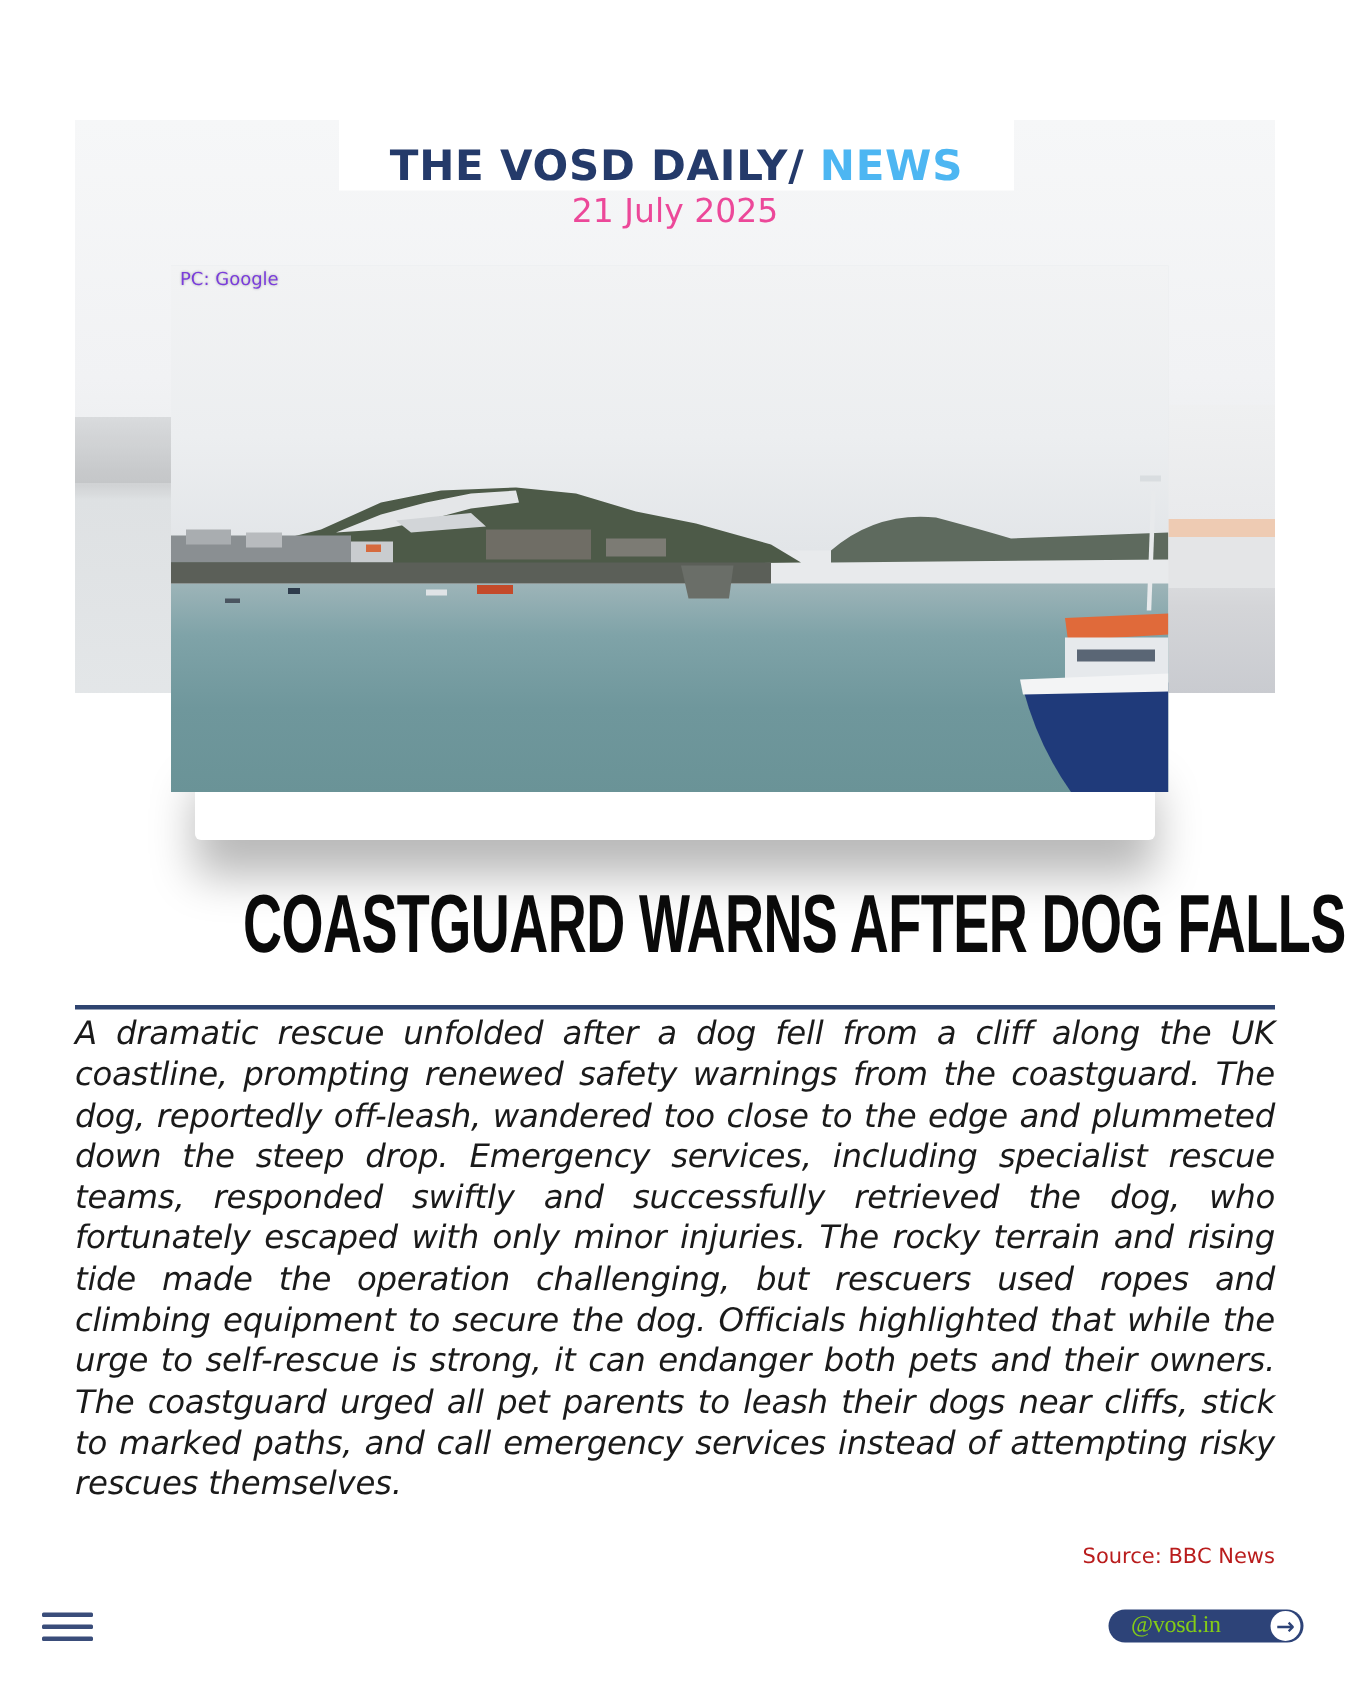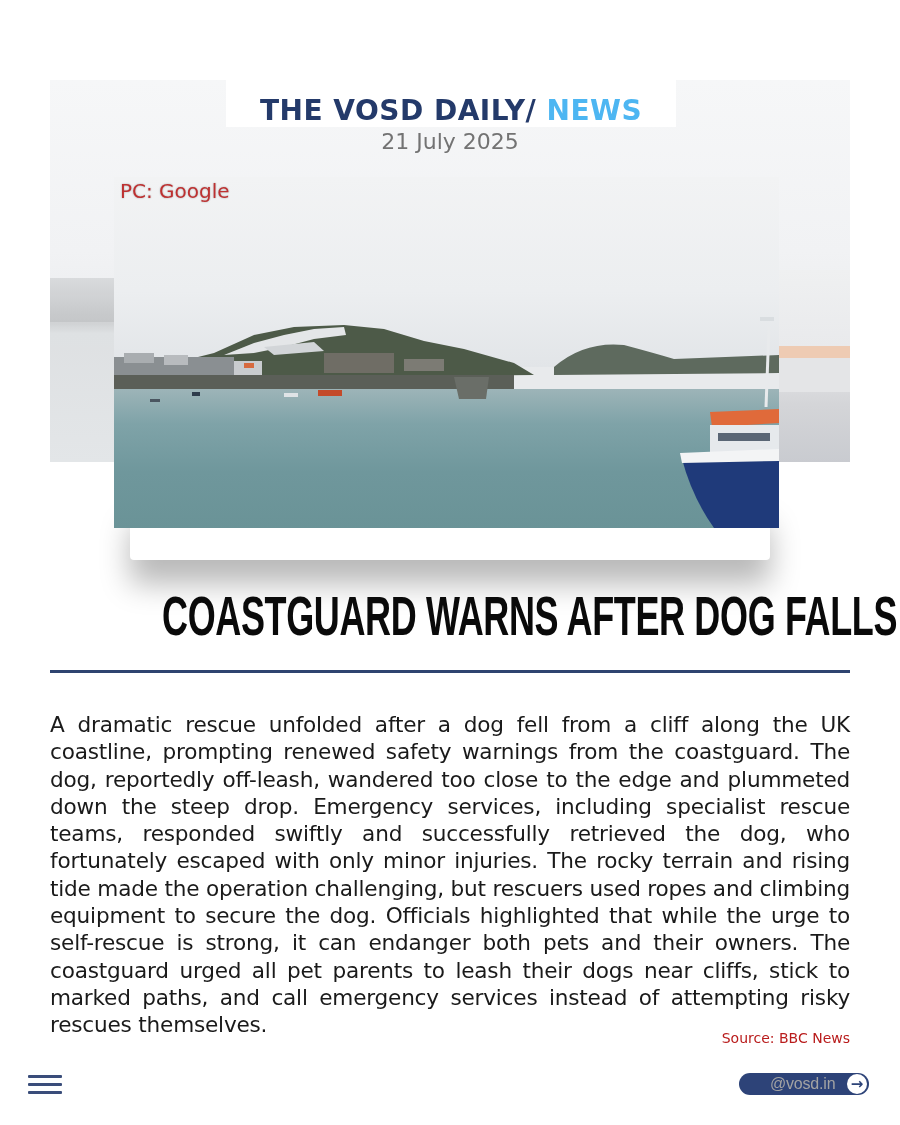--- a/index.html
+++ b/index.html
@@ -14,51 +14,51 @@
   .bg-panel .right-strip { position:absolute; right:0; top:190px; width:72px; height:192px;
     background:linear-gradient(180deg,#eff0f1 0%,#e9eaec 40%,#d4d5d8 70%,#c9cbd0 100%); }
   .bg-panel .right-strip .orange { position:absolute; left:0; top:76px; width:72px; height:12px; background:#eecbb3; }
   .bg-panel .right-strip .deck { position:absolute; left:0; top:88px; width:72px; height:34px; background:#e4e5e7; }
 
   .header-box { position:absolute; left:226px; top:78px; width:450px; height:49px; background:#ffffff;
     display:flex; align-items:center; justify-content:center; }
   .brand { font-family:"DejaVu Sans", sans-serif; font-weight:bold; font-size:28px; letter-spacing:0.5px; color:#243a6a; white-space:nowrap;margin-top:16px; }
   .brand .accent { color:#4db6f2; }
   .date { position:absolute; left:0; width:900px; top:129px; text-align:center; font-family:"DejaVu Sans", sans-serif;
-    font-size:22px; color:#737373; }
+    font-size:22px; color:#ec4899; }
 
   .photo-shadow { position:absolute; left:130px; top:500px; width:640px; height:60px;
     box-shadow:0 24px 30px rgba(0,0,0,0.28); border-radius:4px; }
   .photo { position:absolute; left:114px; top:177px; width:665px; height:351px; overflow:hidden; background:#e8eaec; }
   .photo .sky { position:absolute; left:0; top:0; width:100%; height:190px;
     background:linear-gradient(180deg,#f2f3f4 0%,#eceef0 60%,#e2e5e8 100%); }
   .photo .water { position:absolute; left:0; top:212px; width:100%; height:139px;
     background:linear-gradient(180deg,#9db4b8 0%,#7fa3a8 25%,#6f979c 60%,#6a9397 100%); }
-  .photo .credit { position:absolute; left:6px; top:2px; font-family:"DejaVu Sans", sans-serif; font-size:20px; color:#b91c1c;
+  .photo .credit { position:absolute; left:6px; top:2px; font-family:"DejaVu Sans", sans-serif; font-size:12px; color:#6d28d9;
     text-shadow:0 0 2px rgba(0,0,0,0.35); opacity:0.9; }
   .photo svg { position:absolute; left:0; top:0; }
 
   .headline { position:absolute; left:50px; width:800px; top:588px; text-align:center;
     font-family:"Liberation Sans", sans-serif; font-weight:bold; font-size:50px; line-height:56px; color:#0a0a0a;
     transform:scaleX(0.72); transform-origin:center; white-space:nowrap; letter-spacing:-0.5px; }
   .headline span { display:inline-block; transform:scaleY(1.1); }
   .rule { position:absolute; left:50px; top:670px; width:800px; height:3px; background:#2f4470; }
 
-  .body-text { position:absolute; left:50px; top:711px; width:800px; font-family:"DejaVu Sans", sans-serif;
-    font-size:21.6px; line-height:27.3px; color:#1a1a1a; text-align:justify; letter-spacing:-0.2px; }
+  .body-text { position:absolute; left:50px; top:676px; width:800px; font-family:"DejaVu Sans", sans-serif;
+    font-size:21.6px; line-height:27.3px; color:#1a1a1a; text-align:justify; letter-spacing:-0.2px;font-style:italic; }
   .source { position:absolute; right:50px; top:1006px; font-family:"DejaVu Sans", sans-serif; font-size:14px; color:#b91c1c;margin-top:24px; }
 
   .footer { position:absolute; left:0; top:1066px; width:900px; height:36px; }
   .menu-icon { position:absolute; left:28px; top:8px; width:34px; height:22px; cursor:pointer; }
   .menu-icon i { position:absolute; left:0; width:34px; height:2.5px; background:#3a4d7a; border-radius:1px; }
   .footer-text { position:absolute; left:84px; top:8px; font-family:"DejaVu Sans", sans-serif; font-weight:bold; font-style:italic;
     font-size:15.5px; color:#111; white-space:nowrap; letter-spacing:-0.3px; }
   .handle-pill { position:absolute; left:739px; top:7px; width:130px; height:22px; background:#2d4378; border-radius:12px;
     display:flex; align-items:center; cursor:pointer; }
-  .handle-pill .handle { margin-left:31px; font-family:Liberation Sans, sans-serif; font-size:16px; color:#a3a3a3; letter-spacing:-0.2px; }
+  .handle-pill .handle { margin-left:15px; font-family:Liberation Serif, serif; font-size:16px; color:#84cc16; letter-spacing:-0.2px; }
   .handle-pill .arrow { position:absolute; right:2px; top:1px; width:20px; height:20px; border-radius:50%; background:#ffffff;
     display:flex; align-items:center; justify-content:center; color:#2d4378; font-size:15px; font-weight:bold; line-height:1; }
 </style>
 </head>
 <body>
 
 <div class="bg-panel">
   <div class="left-strip">
       <div class="hill"></div>
     </div>

